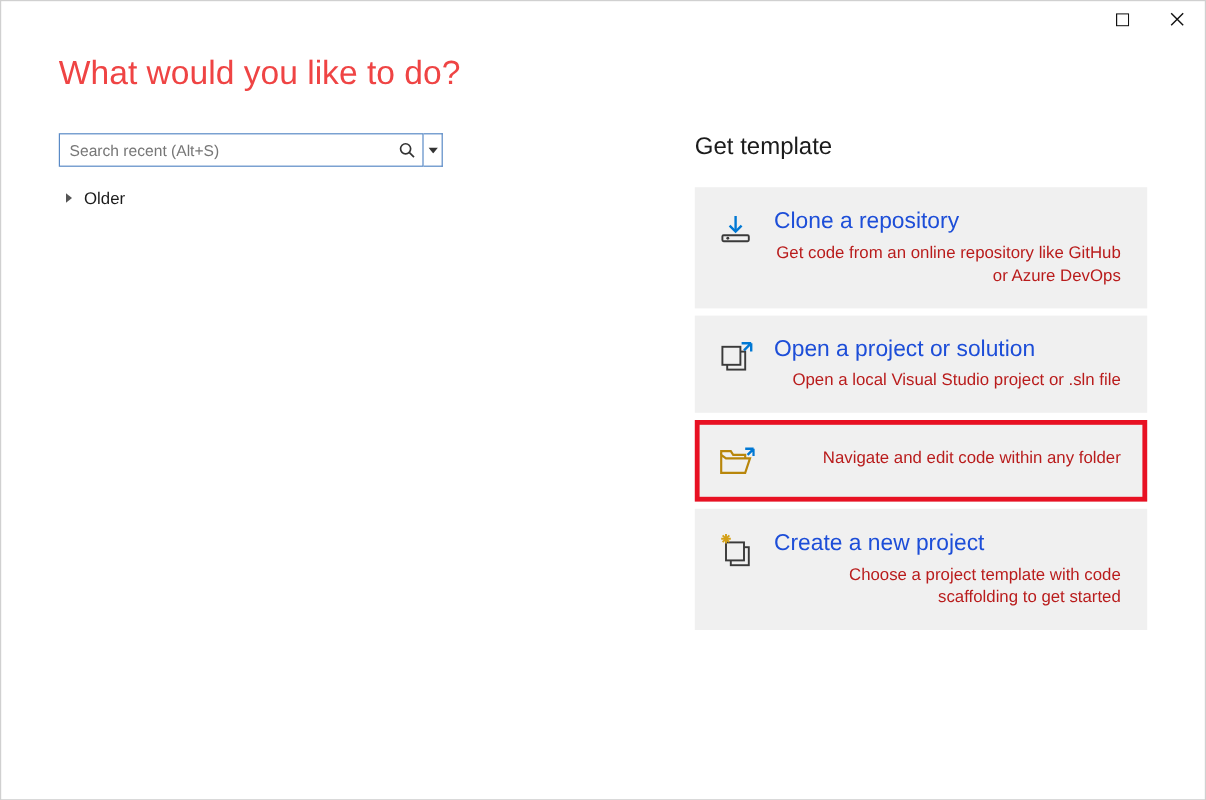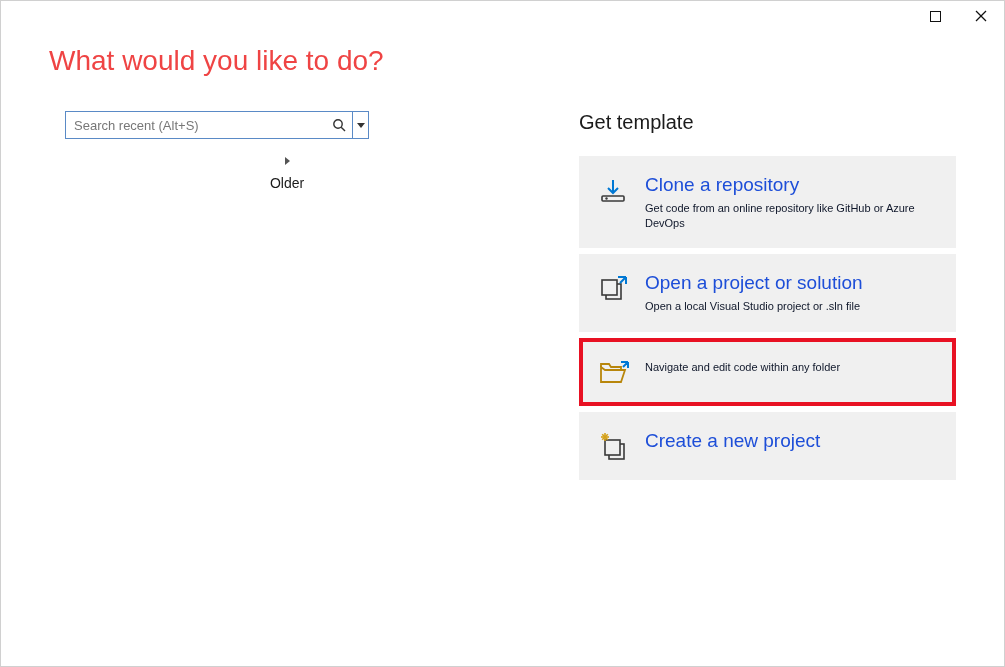--- a/index.html
+++ b/index.html
@@ -51,21 +51,20 @@
       width: 320px;
     }
     .search-box {
       flex: 1;
       border: 1px solid #5a8ac6;
       height: 28px;
       display: flex;
       align-items: center;
       padding: 0 6px 0 8px;
       font-size: 13px;
-      margin-left: 16px;
     }
     .search-input {
       flex: 1;
       border: none;
       outline: none;
       font-size: 13px;
       color: #555;
       background: transparent;
       font-family: inherit;
     }
@@ -80,21 +79,20 @@
       align-items: center;
       justify-content: center;
     }
     .recent-list { padding-top: 18px; padding-left: 6px; }
     .recent-item {
       display: flex;
       align-items: center;
       gap: 10px;
       font-size: 14px;
       color: #1b1b1b;
-      flex-direction: column;
     }
     .expander {
       width: 0; height: 0;
       border-top: 4px solid transparent;
       border-bottom: 4px solid transparent;
       border-left: 5px solid #555;
     }
     .cards { display: flex; flex-direction: column; gap: 6px; }
     .card {
       background: #f0f0f0;
@@ -111,24 +109,25 @@
       display: flex; align-items: center; justify-content: center;
       margin-top: 2px;
     }
     .card .text { flex: 1; }
     .card .title {
       font-size: 19px;
       color: #1d4ed8;
       line-height: 1.2;
     }
     .card .desc {
-      font-size: 11px;
-      color: #0f172a;
+      font-size: 14px;
+      color: #b91c1c;
       margin-top: 4px;
       line-height: 1.35;
+      text-align: right;
     }
   </style>
 </head>
 <body>
 
 <div class="titlebar">
   <div class="tbtn">
     <svg width="11" height="11">
         <rect x="0.5" y="0.5" width="10" height="10" fill="none" stroke="#111" stroke-width="1"></rect>
       </svg>
@@ -227,19 +226,20 @@
             <g stroke="#d4a017" stroke-width="1.6">
               <line x1="6" y1="1" x2="6" y2="9"></line>
               <line x1="2" y1="5" x2="10" y2="5"></line>
               <line x1="3.2" y1="2.2" x2="8.8" y2="7.8"></line>
               <line x1="8.8" y1="2.2" x2="3.2" y2="7.8"></line>
             </g>
           </svg>
         </div>
         <div class="text">
           <div class="title">Create a new project</div>
+          <div class="desc">Choose a project template with code scaffolding to get started</div>
         </div>
       </div>
 
     </div>
   </div>
 
 </div>
 
 </body></html>

